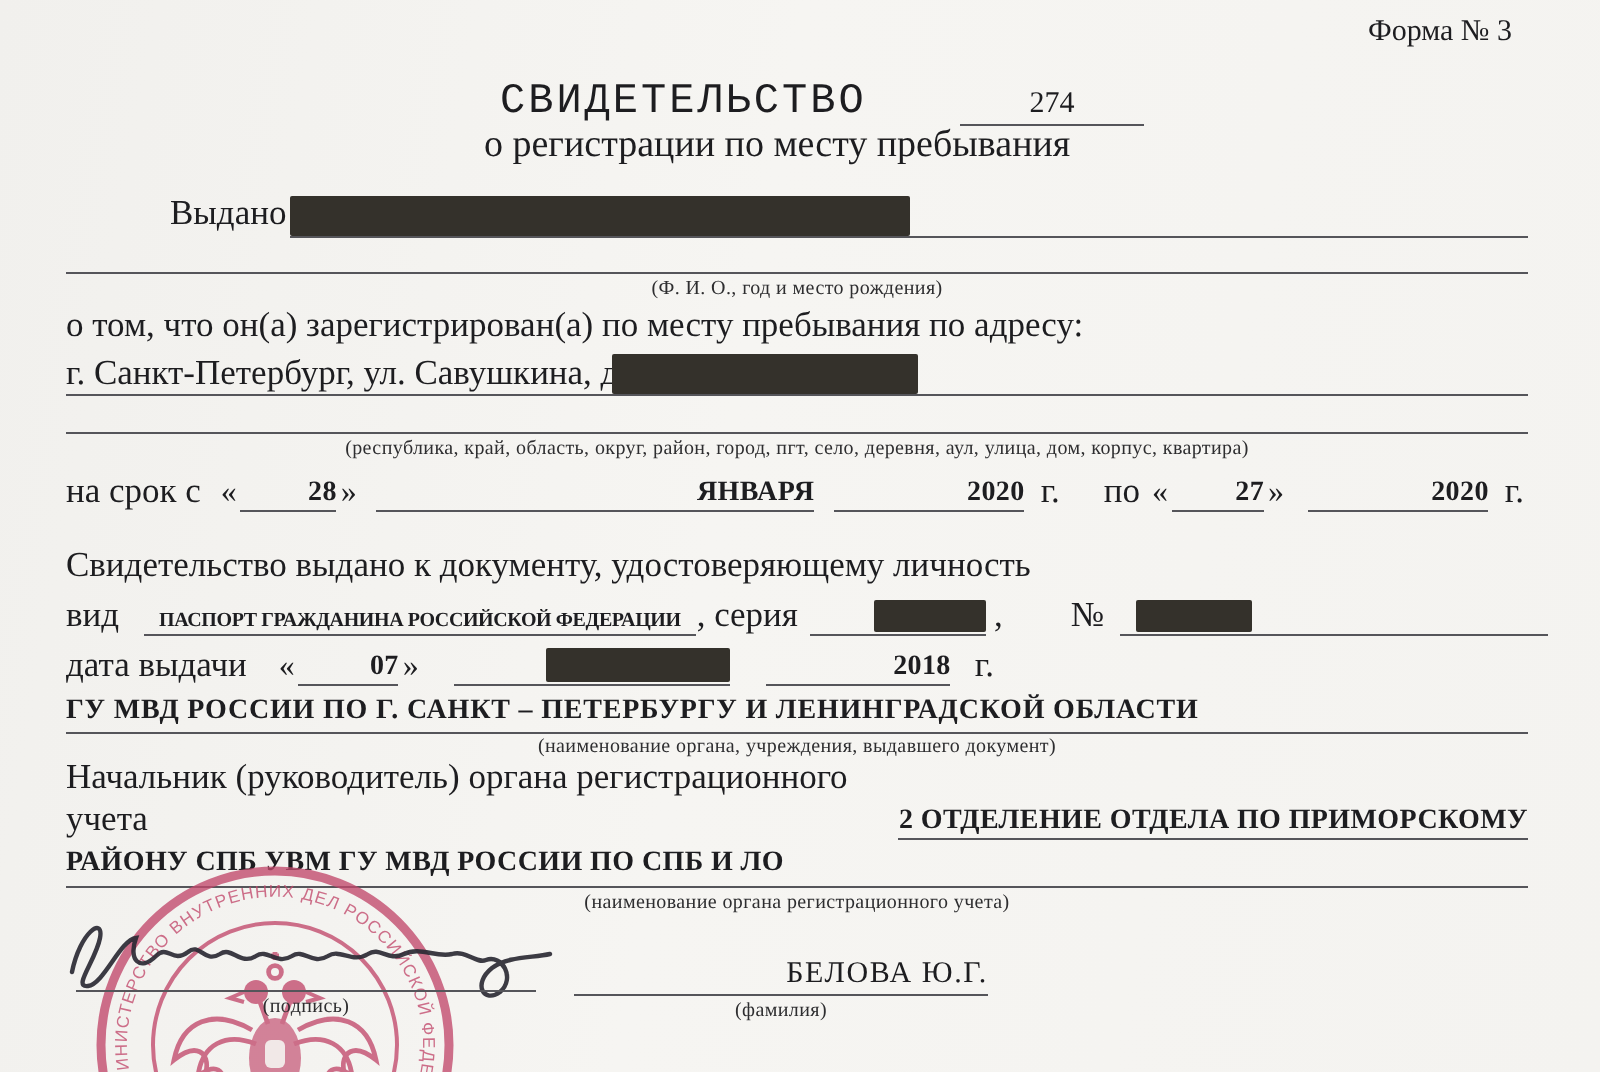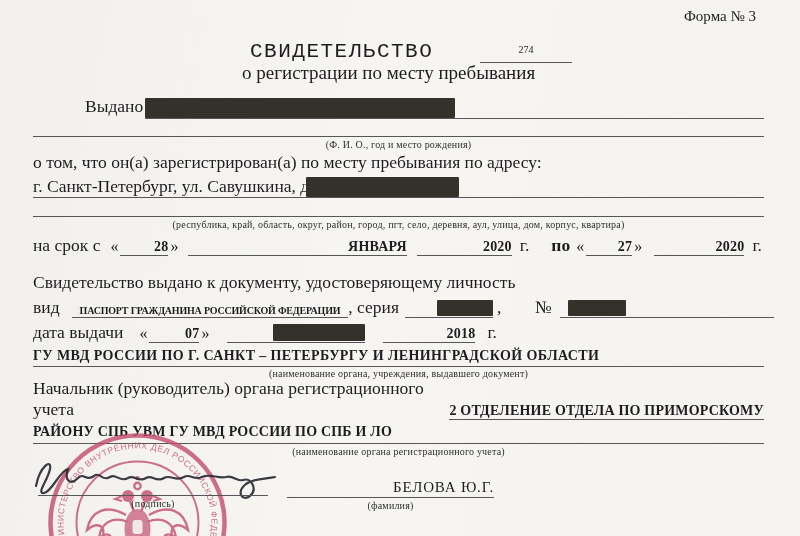--- a/index.html
+++ b/index.html
@@ -10,21 +10,21 @@
     color:#1d1d20;
   }
   .abs{position:absolute;}
   .cap{font-size:10px;color:#2e2e30;letter-spacing:.2px;text-align:center;}
   .hr{position:absolute;border-bottom:1.4px solid #55555a;height:0;}
   .redact{display:inline-block;background:#34312b;vertical-align:middle;border-radius:1px;}
   .row{position:absolute;display:flex;align-items:flex-end;}
   .ucell{border-bottom:1.4px solid #55555a;text-align:right;}
   .formlabel{font-size:15px;}
   .title{font-size:21px;letter-spacing:1.5px;font-family:Liberation Mono, monospace;}
-  .titlenum{font-size:10px;}
+  .titlenum{font-size:15px;}
   .subtitle{font-size:19px;}
   .body17{font-size:17.5px;}
   .bold14{font-weight:bold;font-size:14px;letter-spacing:.2px;}
   .bold13{font-weight:bold;font-size:10px;}
   .quote{font-size:16px;padding:0 2px;}
   .stamp-svg{position:absolute;left:45px;top:430px;}
   .sig-svg{position:absolute;left:30px;top:452px;}
 </style>
 </head>
 <body>
@@ -54,21 +54,21 @@
   <div class="abs cap" style="top:219px;left:33px;right:36px;">(республика, край, область, округ, район, город, пгт, село, деревня, аул, улица, дом, корпус, квартира)</div>
 
   <div class="row" style="top:236px;left:33px;right:38px;height:20px;">
     <span class="body17">на срок с</span>
     <span class="quote" style="margin-left:8px;">«</span>
     <span class="ucell bold14" style="width:48px;">28</span>
     <span class="quote">»</span>
     <span class="ucell bold14" style="flex:2.3;margin-left:8px;">ЯНВАРЯ</span>
     <span class="ucell bold14" style="flex:1;margin-left:10px;">2020</span>
     <span class="body17" style="margin-left:8px;">г.</span>
-    <span class="body17" style="margin-left:22px;font-weight:bold;">по</span>
+    <span class="body17" style="margin-left:22px;">по</span>
     <span class="quote" style="margin-left:4px;">«</span>
     <span class="ucell bold14" style="width:46px;">27</span>
     <span class="quote">»</span>
     <span class="ucell bold14" style="flex:0.95;margin-left:10px;">2020</span>
     <span class="body17" style="margin-left:8px;">г.</span>
   </div>
 
   <div class="abs body17" style="top:272px;left:33px;">Свидетельство выдано к документу, удостоверяющему личность</div>
 
   <div class="row" style="top:298px;left:33px;right:26px;height:20px;">

